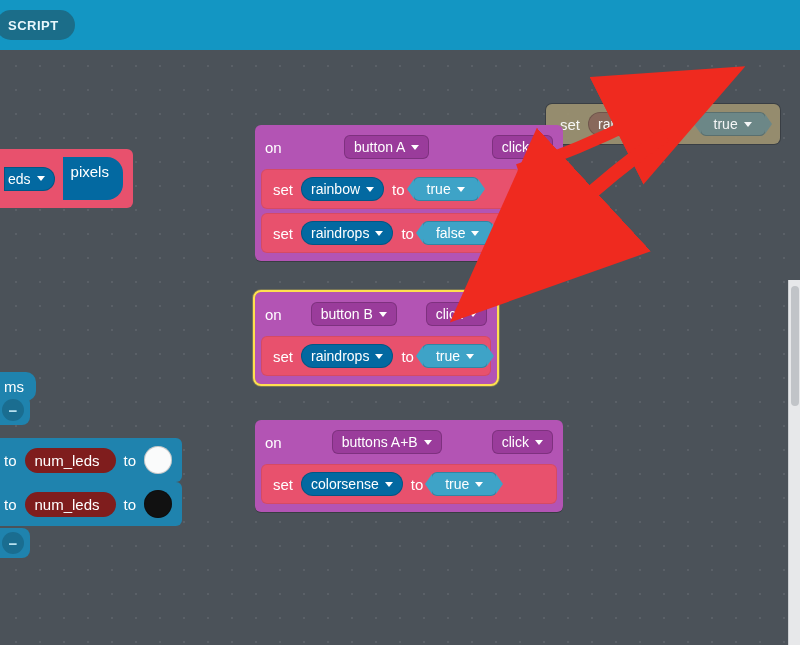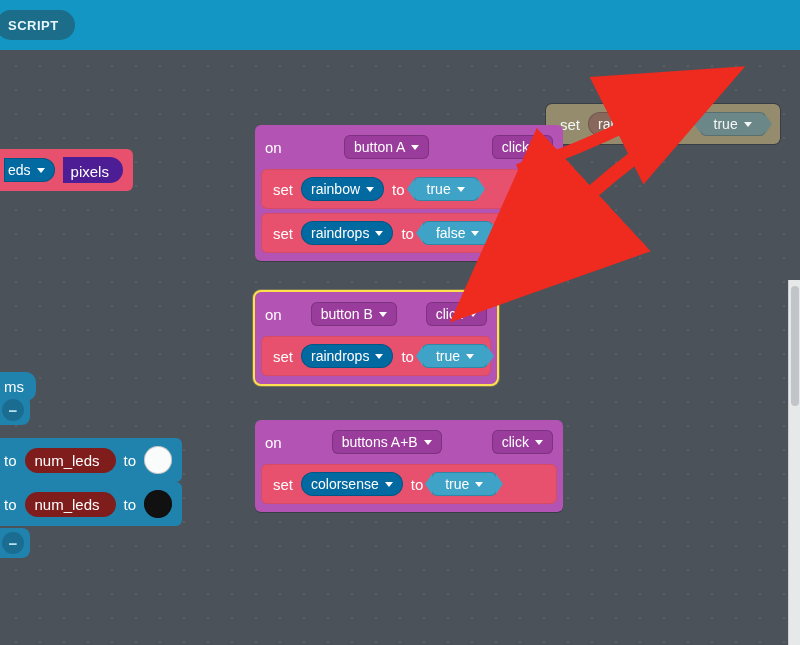--- a/index.html
+++ b/index.html
@@ -136,21 +136,21 @@
     color:#fff; font-size:15px;
   }
   .frag-pinkrow {
     background:#e8516d; border-radius: 0 6px 6px 0; padding:8px 10px 8px 4px;
   }
   .frag-bluewrap {
     background:#1f83ae; border-radius:0 6px 6px 0; padding:8px 10px 8px 4px;
   }
   .circle { width:28px; height:28px; border-radius:50%; box-shadow:inset 0 0 0 1px rgba(0,0,0,0.2); }
   .circle-white{background:#fafbfb;} .circle-black{background:#111;}
-  .pill-blue { background:#4c1d95; border-radius:0 16px 16px 0; padding:6px 14px 3px 8px; color:#fff; }
+  .pill-blue { background:#0369a1; border-radius:0 16px 16px 0; padding:6px 14px 20px 8px; color:#fff; }
   .pill-bluefrag { background:#1f83ae; border-radius:0 10px 10px 0; padding:6px 12px 6px 4px; }
   .dd-redfrag { background:#7f1d1d; border-radius:16px; padding:4px 10px; display:inline-flex; align-items:center; gap:6px;}
   .minus-btn{ width:22px;height:22px;border-radius:50%;background:#1a6d90;display:flex;align-items:center;justify-content:center;color:#bfe6f3;font-weight:bold;}
 
   
   .arrow { position:absolute; pointer-events:none; }
   .arrow svg { overflow:visible; }
 </style>
 </head>
 <body>

